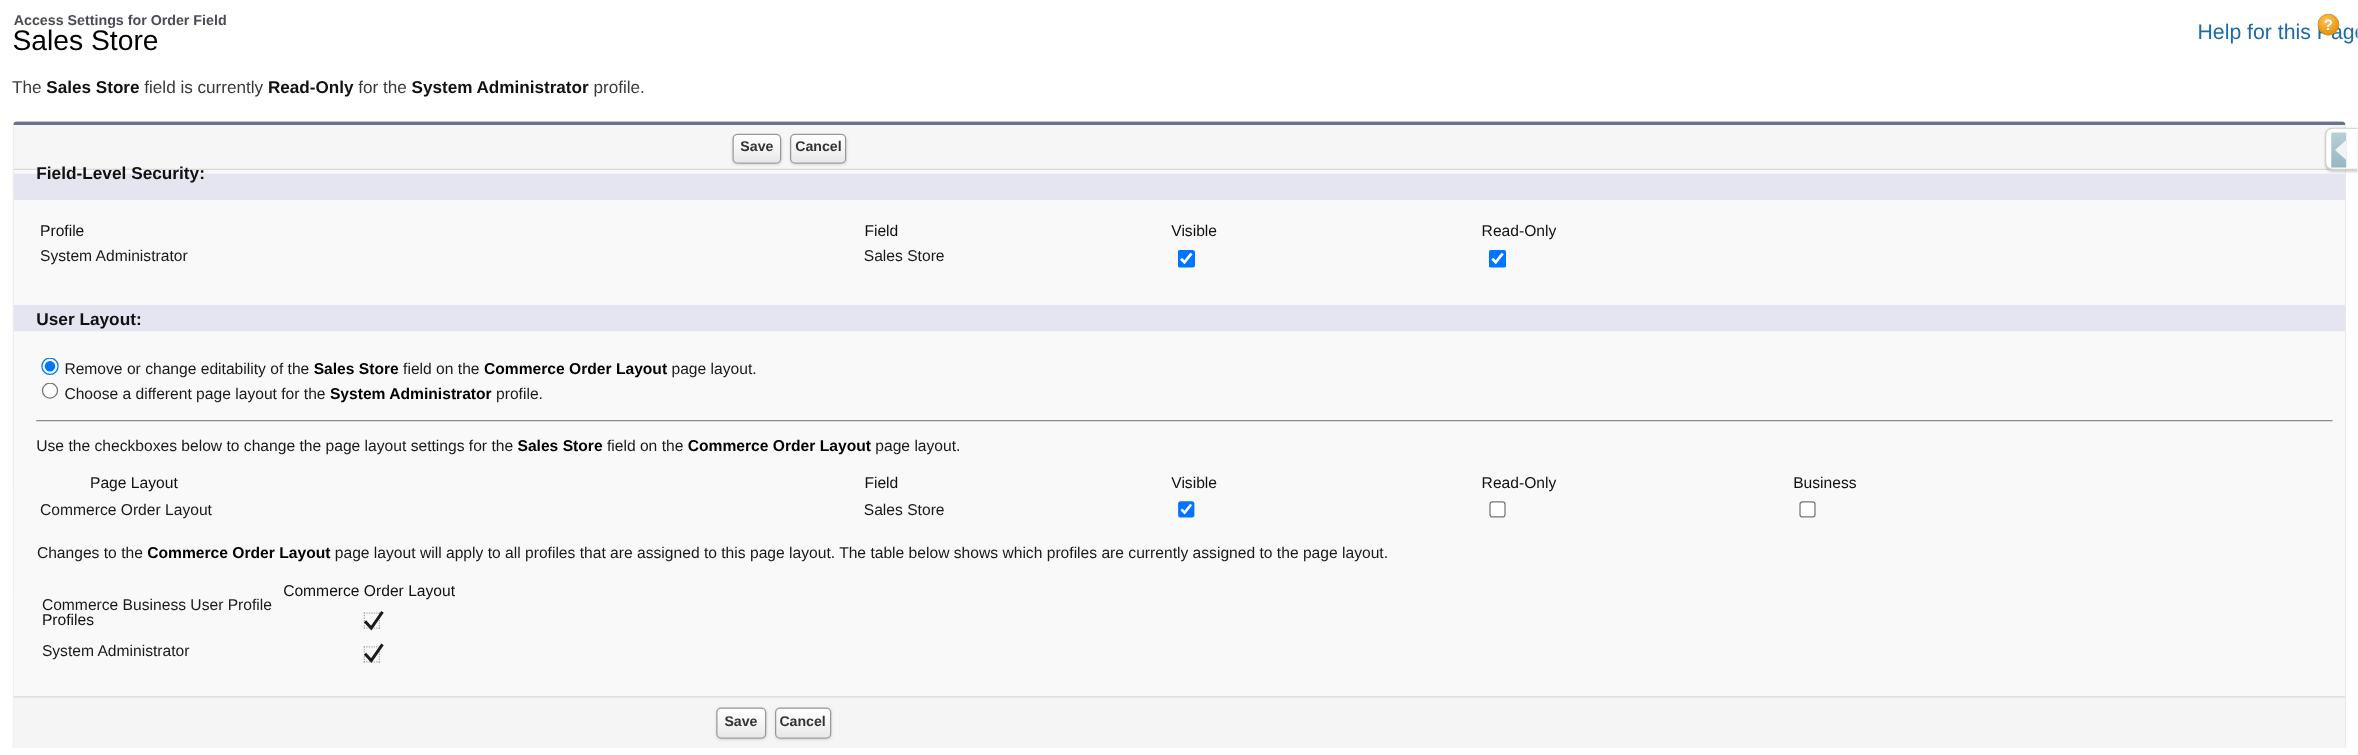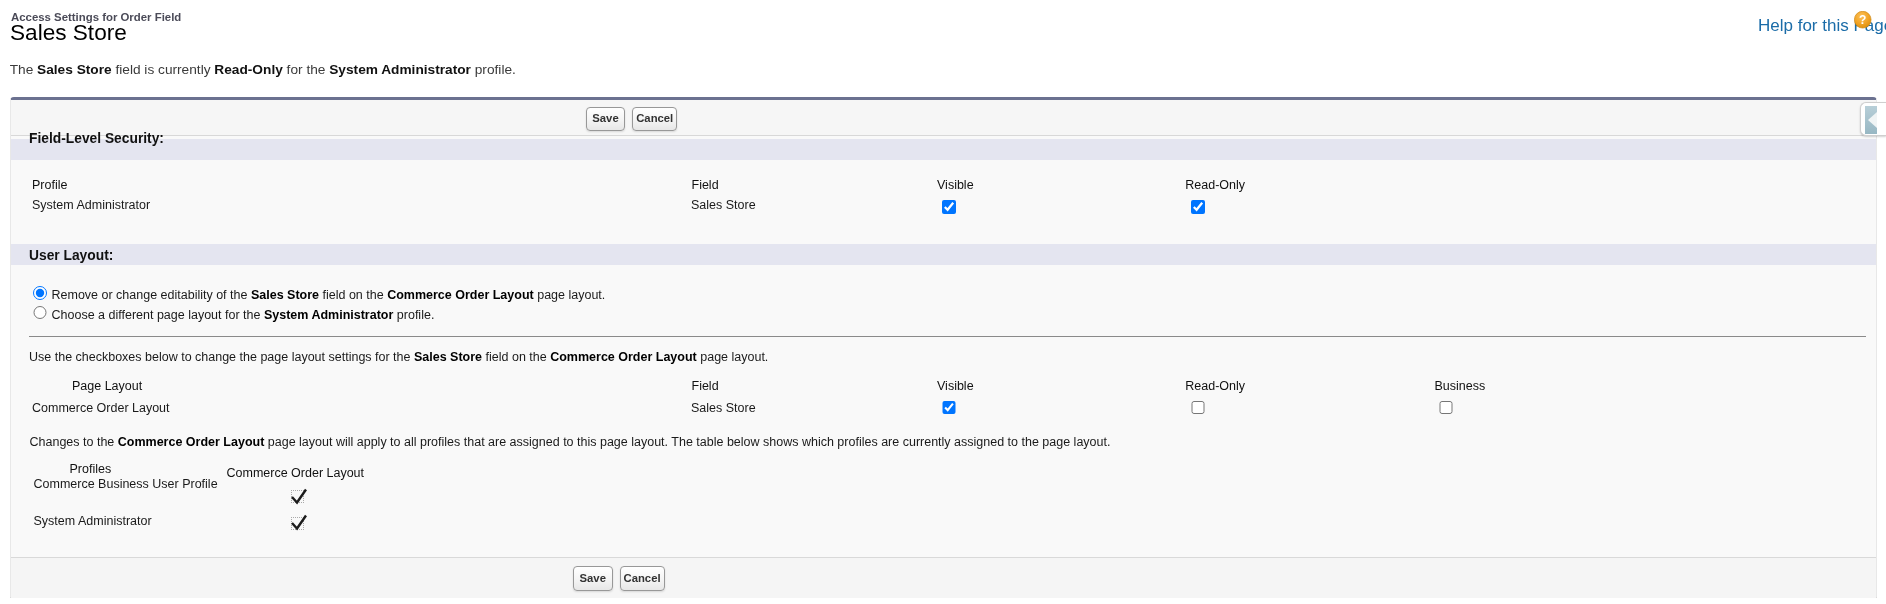--- a/index.html
+++ b/index.html
@@ -85,21 +85,21 @@
 <div class="abs hdr" style="left:1185.3px; top:379.7px;">Read-Only</div>
 <div class="abs hdr" style="left:1434.5px; top:379.7px;">Business</div>
 <div class="abs t" style="left:32px; top:401.8px;">Commerce Order Layout</div>
 <div class="abs t" style="left:691px; top:401.8px;">Sales Store</div>
 <input type="checkbox" checked="" style="left: 942px; top: 400.5px;">
 <input type="checkbox" style="left: 1191px; top: 400.5px;">
 <input type="checkbox" style="left: 1439px; top: 400.5px;">
 
 <div class="abs t" style="left:29.5px; top:435.7px;">Changes to the <b style="color:#000;">Commerce Order Layout</b> page layout will apply to all profiles that are assigned to this page layout. The table below shows which profiles are currently assigned to the page layout.</div>
 
-<div class="abs hdr" style="left:33.5px; top:463px;margin-left:36px;">Profiles</div>
+<div class="abs hdr" style="left:33.5px; top:490px;">Profiles</div>
 <div class="abs hdr" style="left:226.5px; top:466.7px;">Commerce Order Layout</div>
 <div class="abs t" style="left:33.5px; top:478px;">Commerce Business User Profile</div>
 <div class="abs" style="left:291px; top:490px; width:13.4px; height:13.4px; border:1px dotted #a9a9a9;"></div>
 <svg class="abs" style="left:289.5px; top:487.5px;" width="18" height="17" viewBox="0 0 18 17">
   <path d="M2 9 L7 14.5 L16 1.5" fill="none" stroke="#1c1c1c" stroke-width="2.4"></path>
 </svg>
 <div class="abs t" style="left:33.5px; top:515.3px;">System Administrator</div>
 <div class="abs" style="left:291px; top:517px; width:13.4px; height:13.4px; border:1px dotted #a9a9a9;"></div>
 <svg class="abs" style="left:289.5px; top:514.3px;" width="18" height="17" viewBox="0 0 18 17">
   <path d="M2 9 L7 14.5 L16 1.5" fill="none" stroke="#1c1c1c" stroke-width="2.4"></path>

